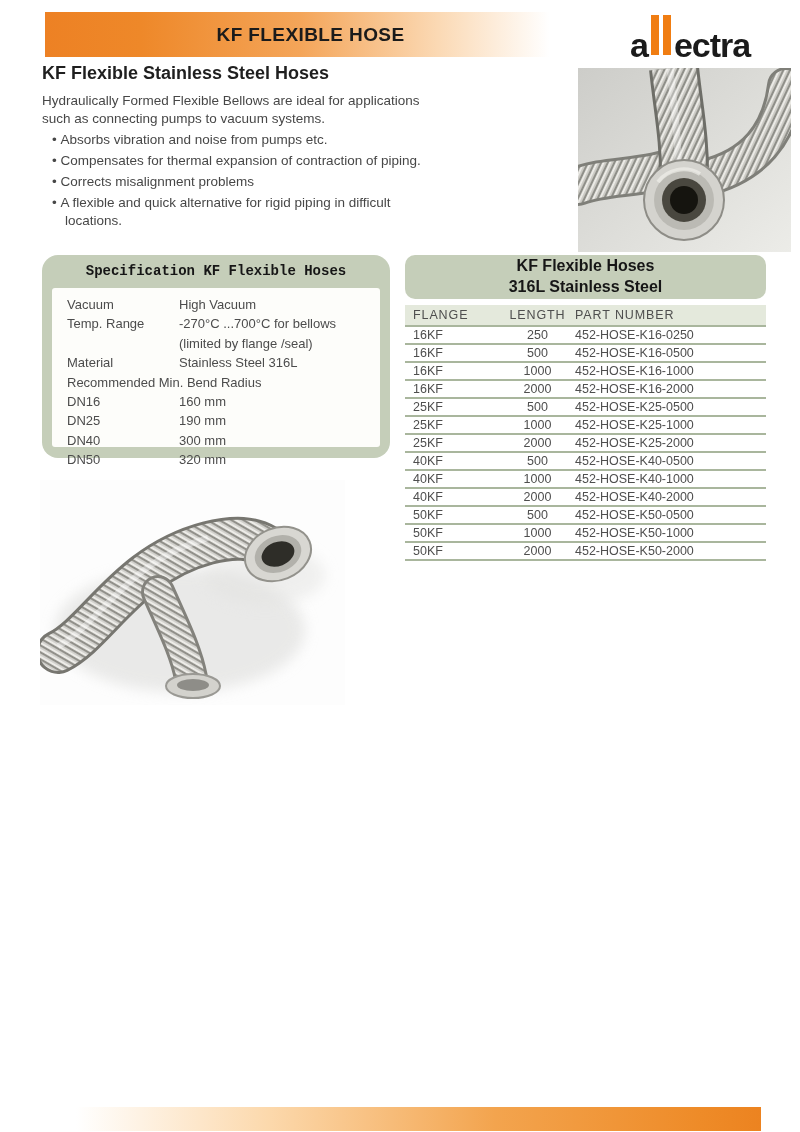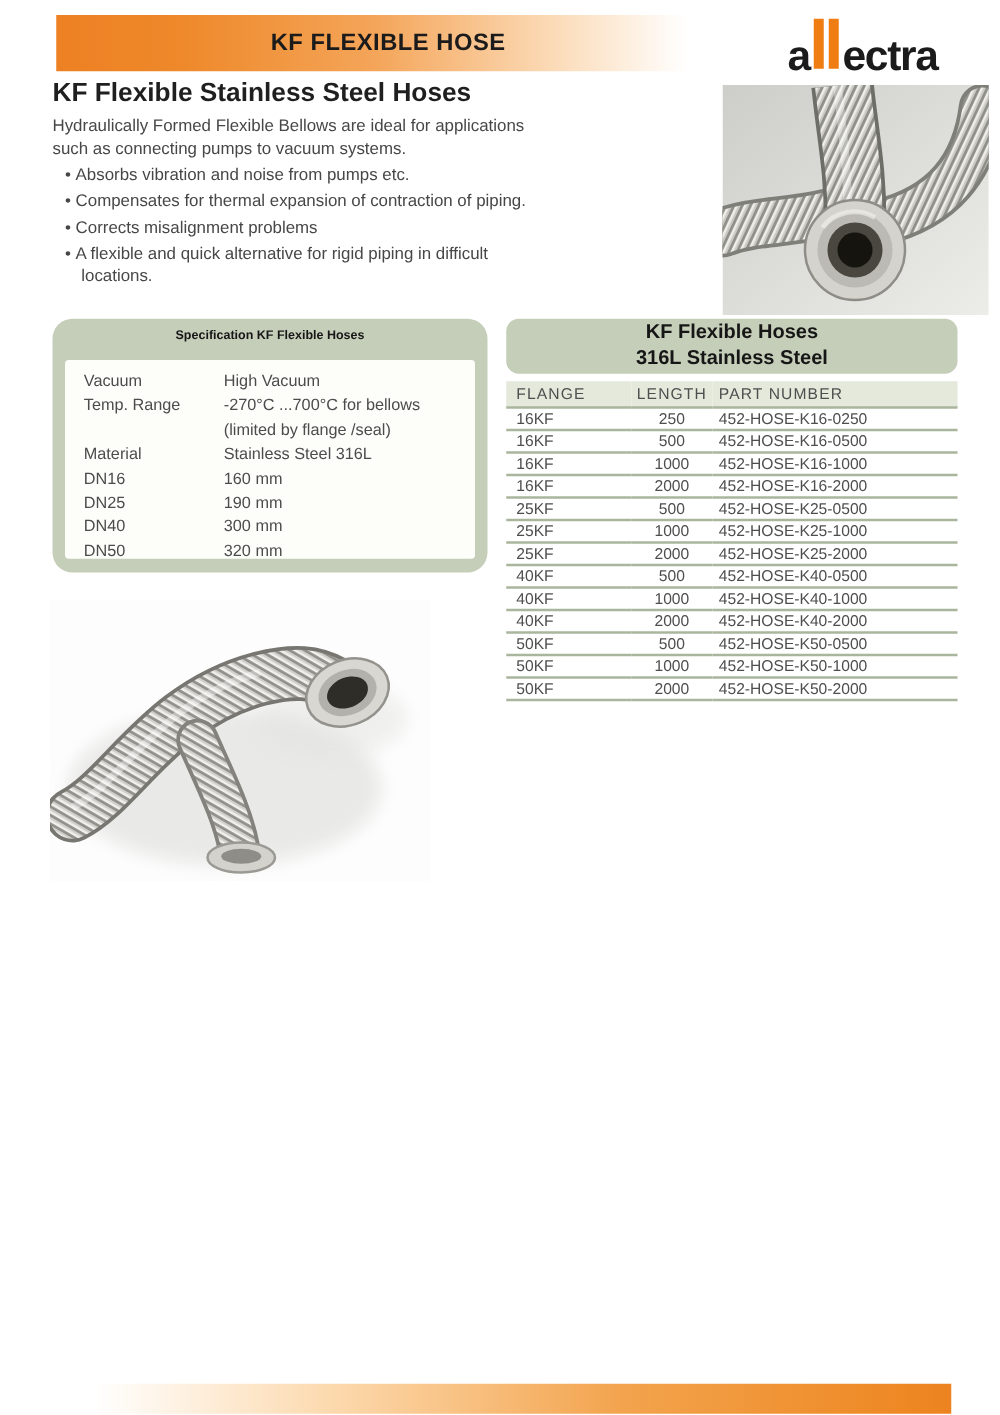--- a/index.html
+++ b/index.html
@@ -19,38 +19,38 @@
 
   .logo { position:absolute; left:630px; top:13px; height:47px; display:flex; align-items:flex-end; }
   .logo-text { font-weight:bold; font-size:34px; line-height:.85; color:#1b1b1b; letter-spacing:-1px; }
   .logo-bar { width:8px; height:40px; background:#f07d12; margin-bottom:5px; }
   .logo-bar.b1 { margin-left:3px; }
   .logo-bar.b2 { margin-left:4px; margin-right:3px; }
 
   
   .page-heading {
     position:absolute; left:42px; top:63px;
-    font-size:21px; font-weight:bold; color:#1f1f1f;
+    font-size:18px; font-weight:bold; color:#1f1f1f;
   }
   .intro { position:absolute; left:42px; top:92px; width:396px; font-size:13.5px; color:#474747; line-height:1.33; }
   .intro p { margin-bottom:2px; }
   .feature-list { list-style:none; margin-left:10px; }
   .feature-list li { padding-left:13px; text-indent:-13px; margin-top:3px; }
   .feature-list li::before { content:"\2022\00a0"; color:#474747; }
 
   
   .photo-top { position:absolute; left:578px; top:68px; width:213px; height:184px; }
   .photo-bottom { position:absolute; left:40px; top:480px; width:305px; height:225px; }
 
   
   .spec-box {
     position:absolute; left:42px; top:255px; width:348px; height:203px;
     background:#c5ceb9; border-radius:16px;
   }
-  .spec-title { text-align:center; padding-top:8px; font-size:10px; font-weight:bold; color:#161616; }
+  .spec-title { text-align:center; padding-top:8px; font-size:14px; font-weight:bold; color:#161616;font-family:Liberation Mono, monospace; }
   .spec-panel {
     position:absolute; left:10px; right:10px; top:33px; bottom:11px;
     background:#fdfdfa; border-radius:3px; padding:7px 4px 0 15px;
   }
   .spec-row { display:flex; font-size:13px; color:#4c4c4c; line-height:19.4px; }
   .spec-label { width:112px; flex-shrink:0; }
   .spec-row.full .spec-label { width:auto; }
 
   
   .table-wrap { position:absolute; left:405px; top:255px; width:361px; }
@@ -143,20 +143,24 @@
         <span class="spec-label">Temp. Range</span>
         <span class="spec-value">-270°C ...700°C for bellows</span>
       </div>
       <div class="spec-row">
         <span class="spec-label"></span>
         <span class="spec-value">(limited by flange /seal)</span>
       </div>
       <div class="spec-row">
         <span class="spec-label">Material</span>
         <span class="spec-value">Stainless Steel 316L</span>
+      </div>
+      <div class="spec-row full">
+        <span class="spec-label">Recommended Min. Bend Radius</span>
+        <span class="spec-value"></span>
       </div>
       <div class="spec-row">
         <span class="spec-label">DN16</span>
         <span class="spec-value">160 mm</span>
       </div>
       <div class="spec-row">
         <span class="spec-label">DN25</span>
         <span class="spec-value">190 mm</span>
       </div>
       <div class="spec-row">

